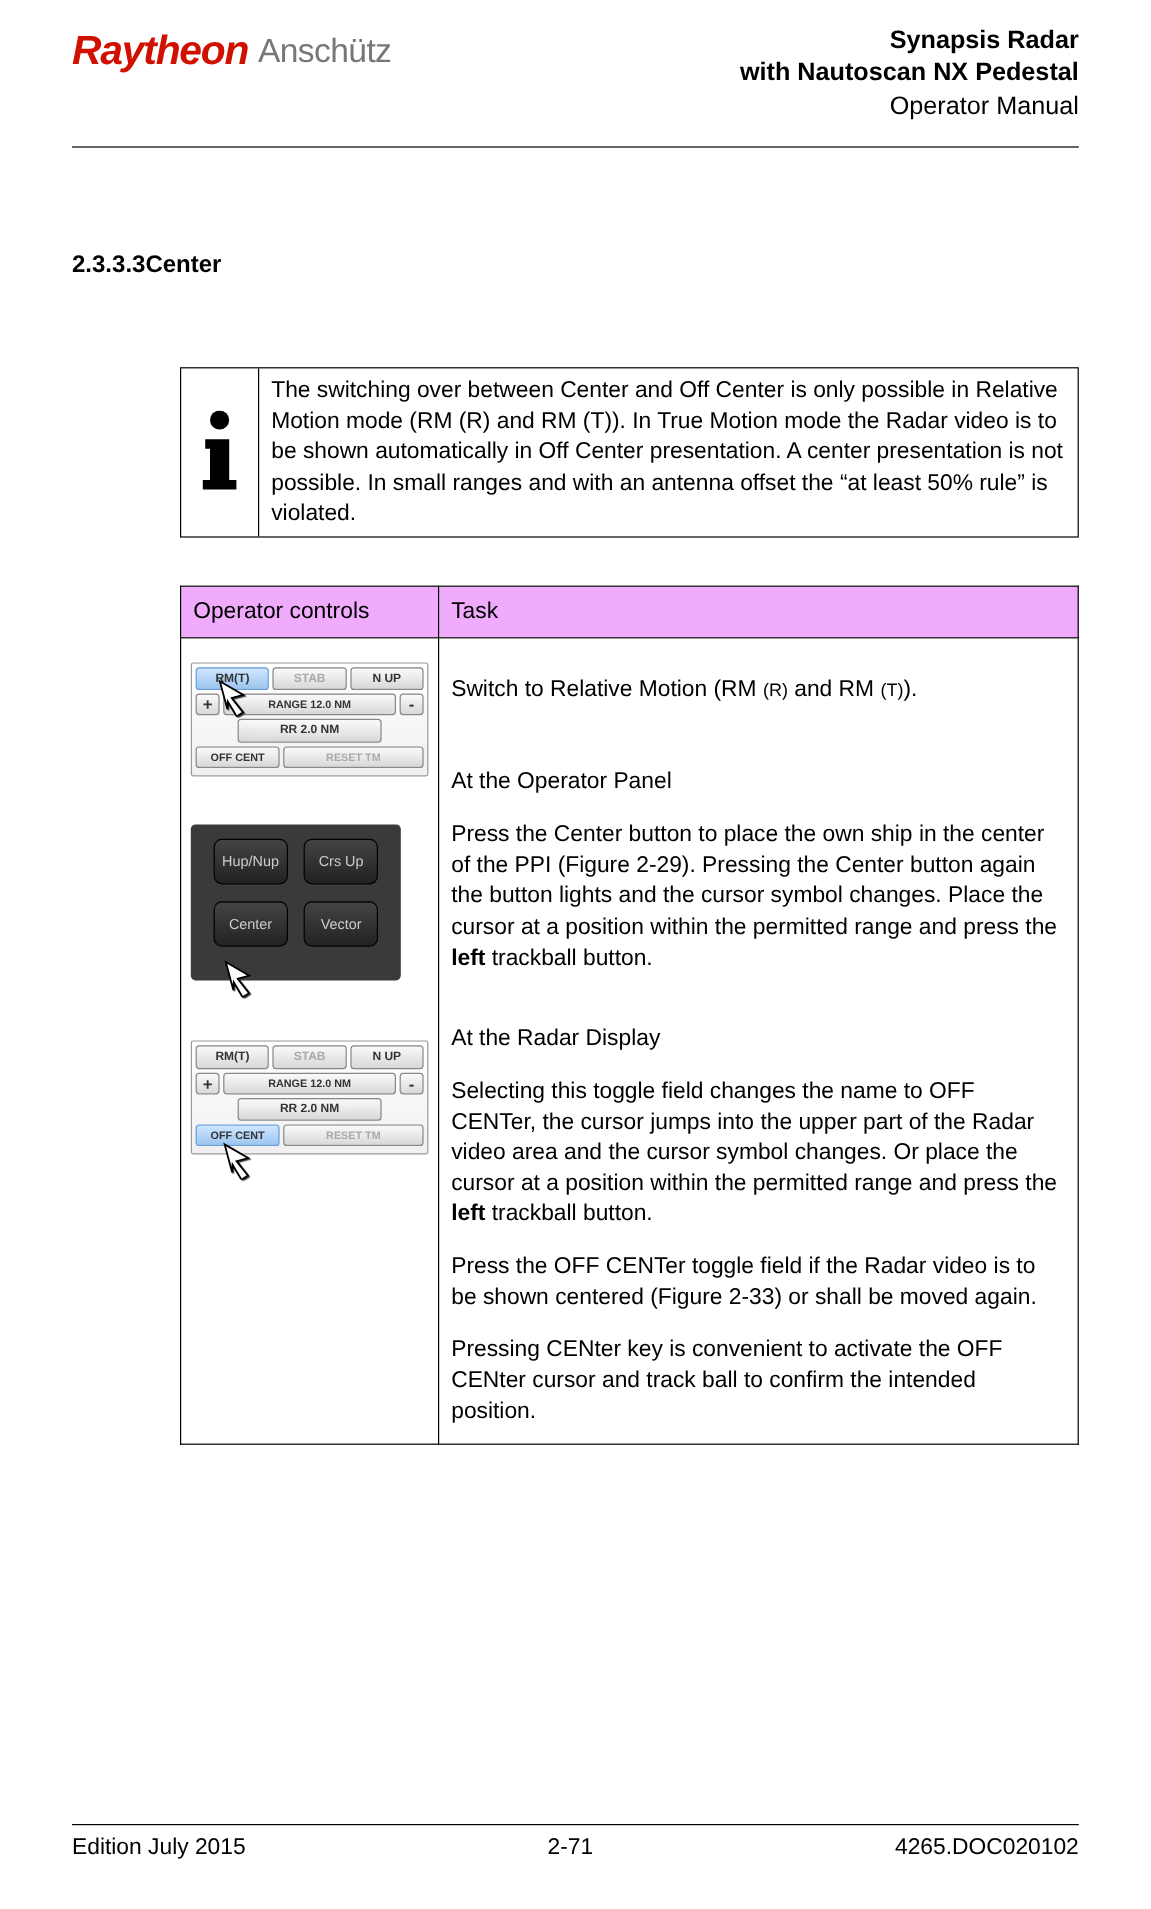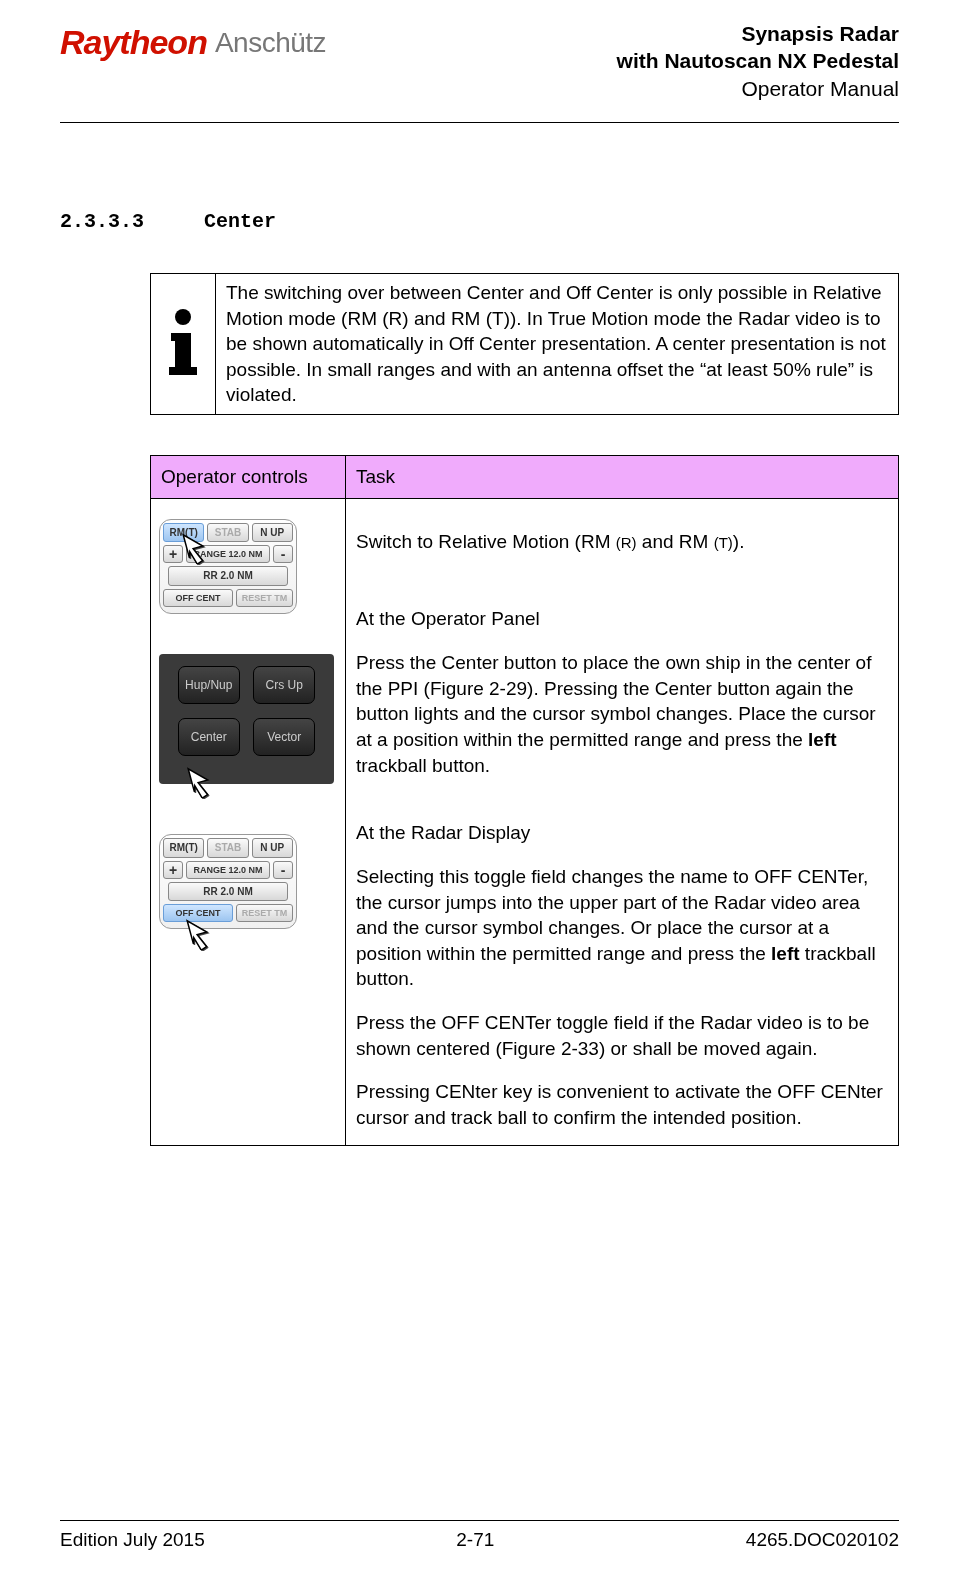--- a/index.html
+++ b/index.html
@@ -48,27 +48,25 @@
       line-height: 1.3;
     }
     .doc-title .line3 { font-weight: normal; }
     .hr-top {
       border: none;
       border-top: 1.5px solid #000;
       margin-top: 10px;
     }
     .section-heading {
       display: flex;
-      gap: 60px;
       font-weight: bold;
       font-size: 20px;
       margin-top: 85px;
-      margin-bottom: 38px;
+      margin-bottom: 71px;
       padding-left: 0px;
-      font-family: Liberation Mono, monospace;
     }
     .info-box {
       border: 1px solid #000;
       display: flex;
       margin-left: 90px;
       margin-right: 0px;
     }
     .info-box .icon-cell {
       border-right: 1px solid #000;
       width: 130px;
@@ -108,23 +106,23 @@
     .task-cell .spaced { margin-bottom: 52px; }
     .task-cell .spaced2 { margin-bottom: 42px; }
     .task-cell b { font-weight: bold; }
     .small { font-size: 15px; }
     .control-img {
       margin-bottom: 30px;
       display: block;
     }
     .softpanel {
       border: 1px solid #999;
-      border-radius: 12px;
+      border-radius: 2px;
       background: linear-gradient(#fff, #f0f0f0);
-      width: 138px;
+      width: 198px;
       padding: 3px;
       position: relative;
       font-size: 11px;
       font-weight: bold;
       color: #333;
       text-align: center;
     }
     .sp-row { display: flex; gap: 3px; margin-bottom: 3px; align-items: stretch; }
     .sp-row:last-child { margin-bottom: 0; }
     .sp-btn {

